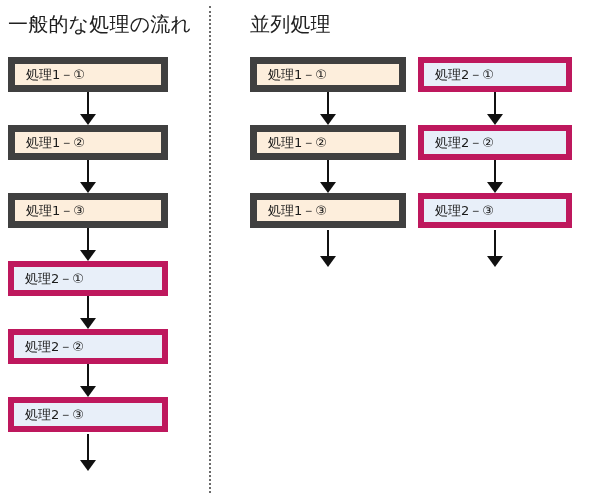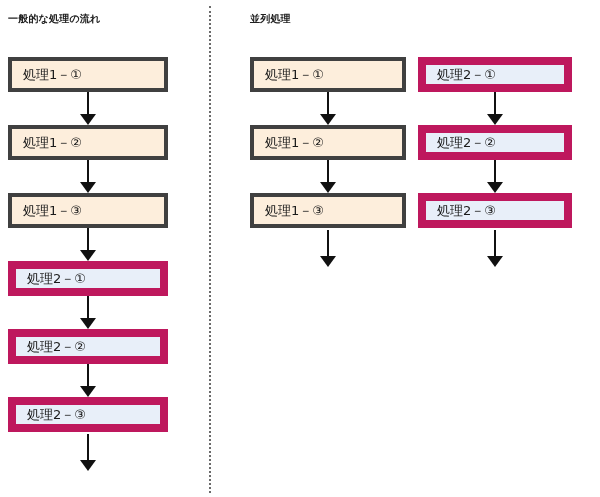--- a/index.html
+++ b/index.html
@@ -16,22 +16,22 @@
     position: relative;
   }
   .canvas {
     position: absolute;
     inset: 0;
   }
 
   
   .panel-title {
     position: absolute;
-    font-size: 10px;
-    font-weight: bold;
+    font-size: 20px;
+    font-weight: normal;
     color: #202020;
     letter-spacing: 0.2px;
     white-space: nowrap;
     line-height: 1;
   }
   #title-left  { left: 8px;   top: 14px; }
   #title-right { left: 250px; top: 14px; }
 
   
   .divider {
@@ -50,25 +50,25 @@
     display: flex;
     align-items: center;
     height: 35px;
     padding-left: 11px;
     font-size: 13px;
     line-height: 1;
     white-space: nowrap;
   }
   .node.orange {
     background: #fdeedc;
-    border: 4px solid #404040;
+    border: 7px solid #404040;
   }
   .node.blue {
     background: #e8eff9;
-    border: 8px solid #be185d;
+    border: 6px solid #be185d;
   }
 
   
   .arrow {
     position: absolute;
     width: 16px;
   }
   .arrow .shaft {
     position: absolute;
     left: 7px;

